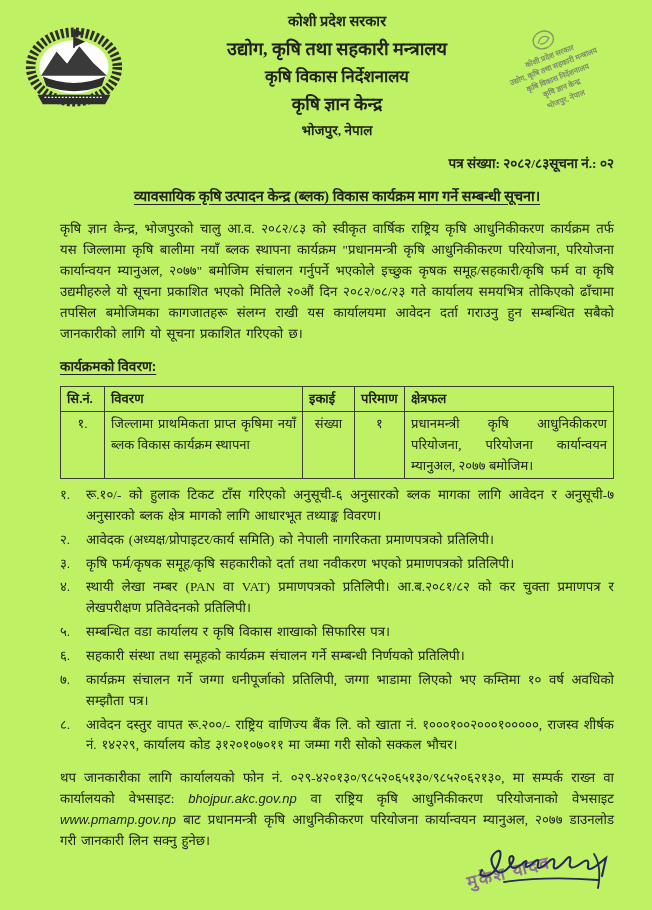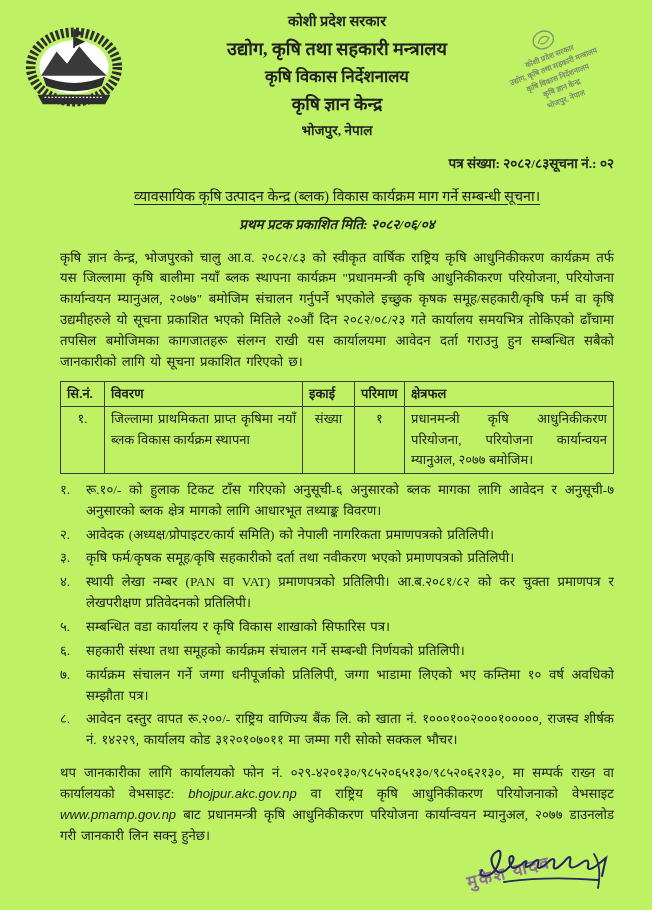--- a/index.html
+++ b/index.html
@@ -26,21 +26,21 @@
     position:absolute; right:18px; top:26px; width:150px; height:110px;
     transform:rotate(-21deg); color:rgba(110,110,110,0.78);
     font-size:7.6px; line-height:1.5; text-align:center; font-weight:bold;
   }
   .stamp .swirl { width:26px; height:22px; margin:0 auto 1px auto; display:block; }
 
   
   .meta { display:flex; justify-content:flex-end; font-weight:bold; font-size:13.5px; margin-top:4px; }
 
   
-  .title { text-align:center; font-weight:normal; font-size:14.3px; margin-top:10px;
+  .title { text-align:center; font-weight:bold; font-size:14.3px; margin-top:10px;
            text-decoration:underline; text-underline-offset:3px; }
   .pubdate { text-align:center; font-weight:bold; font-style:italic; font-size:13.5px; margin-top:7px; }
 
   .bodypara { margin-top:12px; text-align:justify; word-spacing:2px; }
 
   
   .sechead { font-weight:bold; font-size:13.6px; margin-top:12px;
              text-decoration:underline; text-underline-offset:3px; }
 
   
@@ -112,24 +112,24 @@
   </div>
 
   <div class="content">
 
     <div class="meta">
       <span>पत्र संख्या: २०८२/८३</span>
       <span>सूचना नं.: ०२</span>
     </div>
 
     <div class="title">व्यावसायिक कृषि उत्पादन केन्द्र (ब्लक) विकास कार्यक्रम माग गर्ने सम्बन्धी सूचना।</div>
-    <div class="pubdate">प्रथम प्रटक प्रकाशित मिति: २०८२/०६/०४</div>
 
     <div class="bodypara">कृषि ज्ञान केन्द्र, भोजपुरको चालु आ.व. २०८२/८३ को स्वीकृत वार्षिक राष्ट्रिय कृषि आधुनिकीकरण कार्यक्रम तर्फ यस जिल्लामा कृषि बालीमा नयाँ ब्लक स्थापना कार्यक्रम "प्रधानमन्त्री कृषि आधुनिकीकरण परियोजना, परियोजना कार्यान्वयन म्यानुअल, २०७७" बमोजिम संचालन गर्नुपर्ने भएकोले इच्छुक कृषक समूह/सहकारी/कृषि फर्म वा कृषि उद्यमीहरुले यो सूचना प्रकाशित भएको मितिले २०औं दिन २०८२/०८/२३ गते कार्यालय समयभित्र तोकिएको ढाँचामा तपसिल बमोजिमका कागजातहरू संलग्न राखी यस कार्यालयमा आवेदन दर्ता गराउनु हुन सम्बन्धित सबैको जानकारीको लागि यो सूचना प्रकाशित गरिएको छ।</div>
 
+    <div class="sechead">कार्यक्रमको विवरण:</div>
     <table class="prog">
       <thead>
         <tr>
           <th class="c-sn">सि.नं.</th>
           <th class="c-det">विवरण</th>
           <th class="c-unit">इकाई</th>
           <th class="c-qty">परिमाण</th>
           <th class="c-area">क्षेत्रफल</th>
         </tr>
       </thead>

